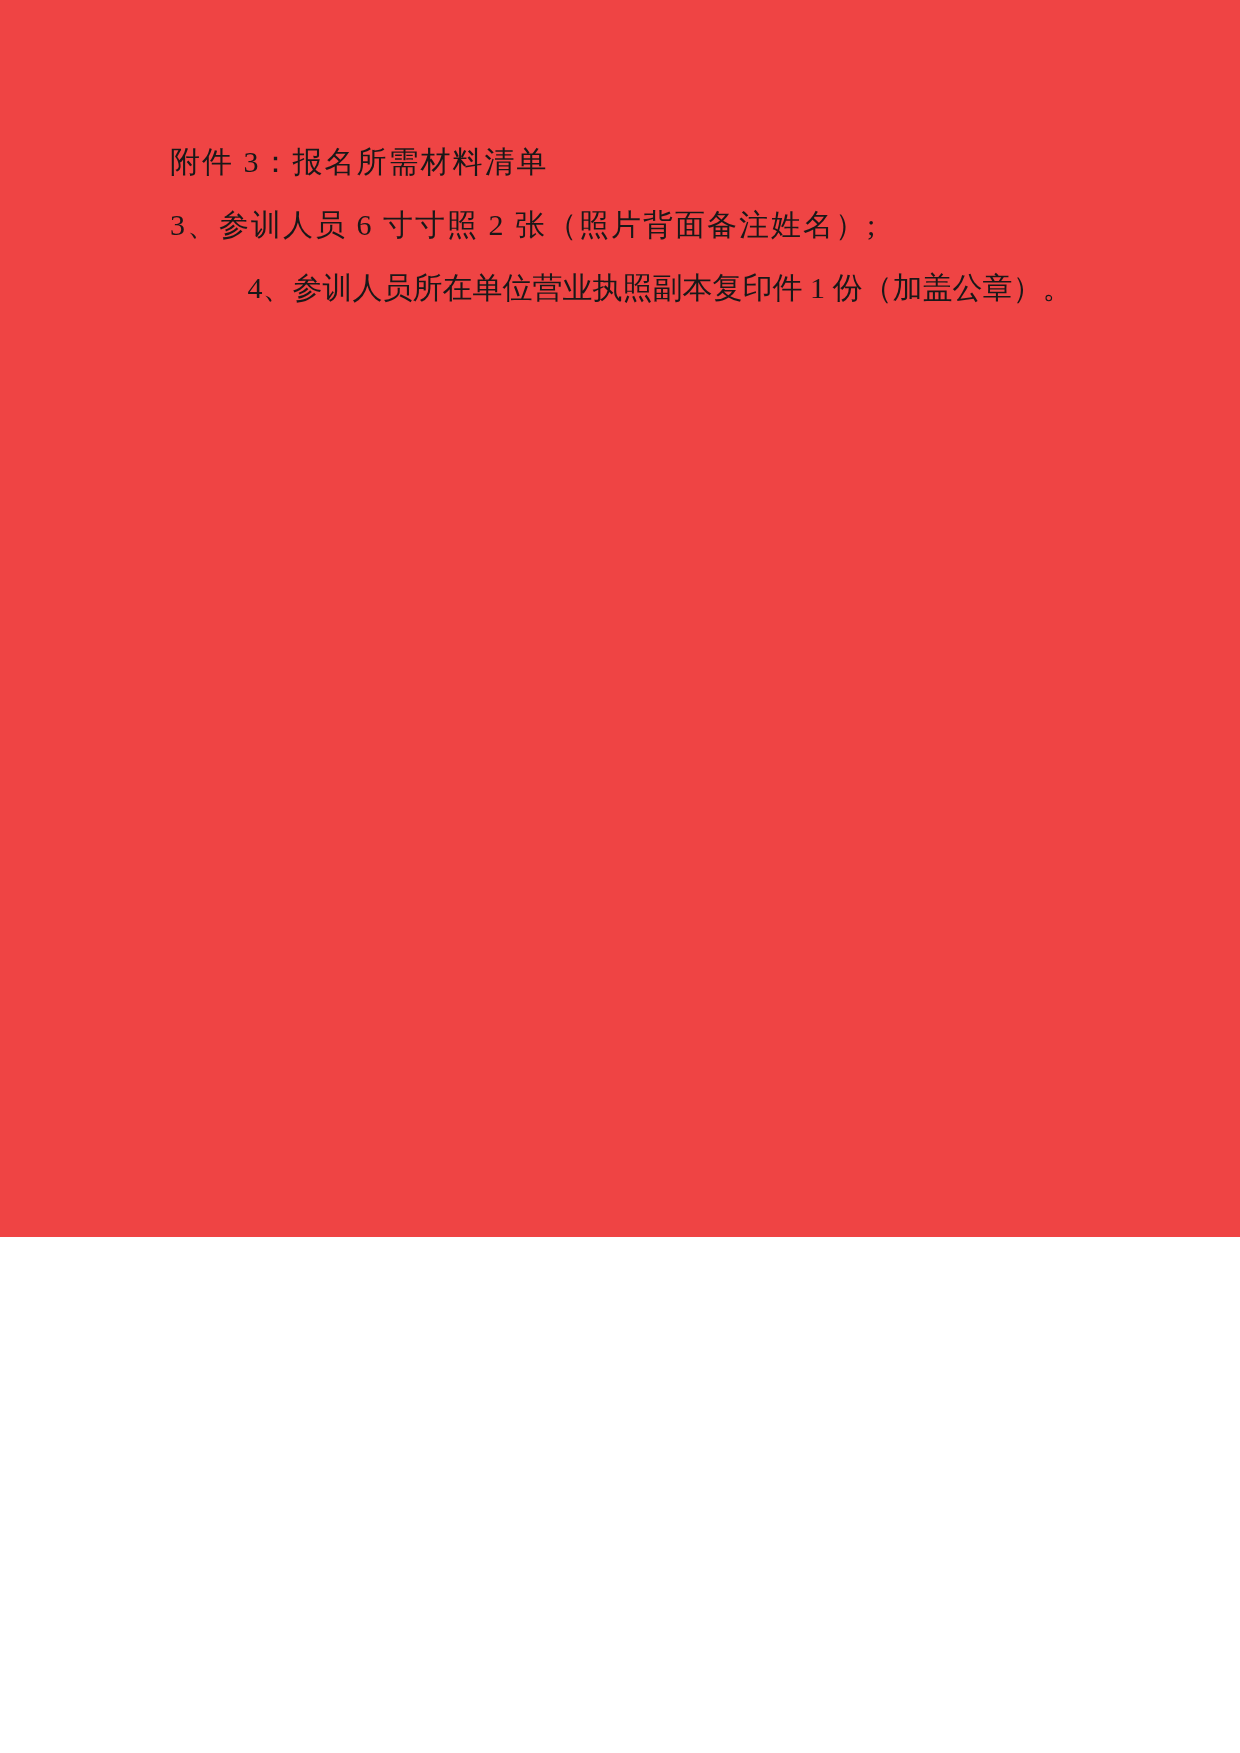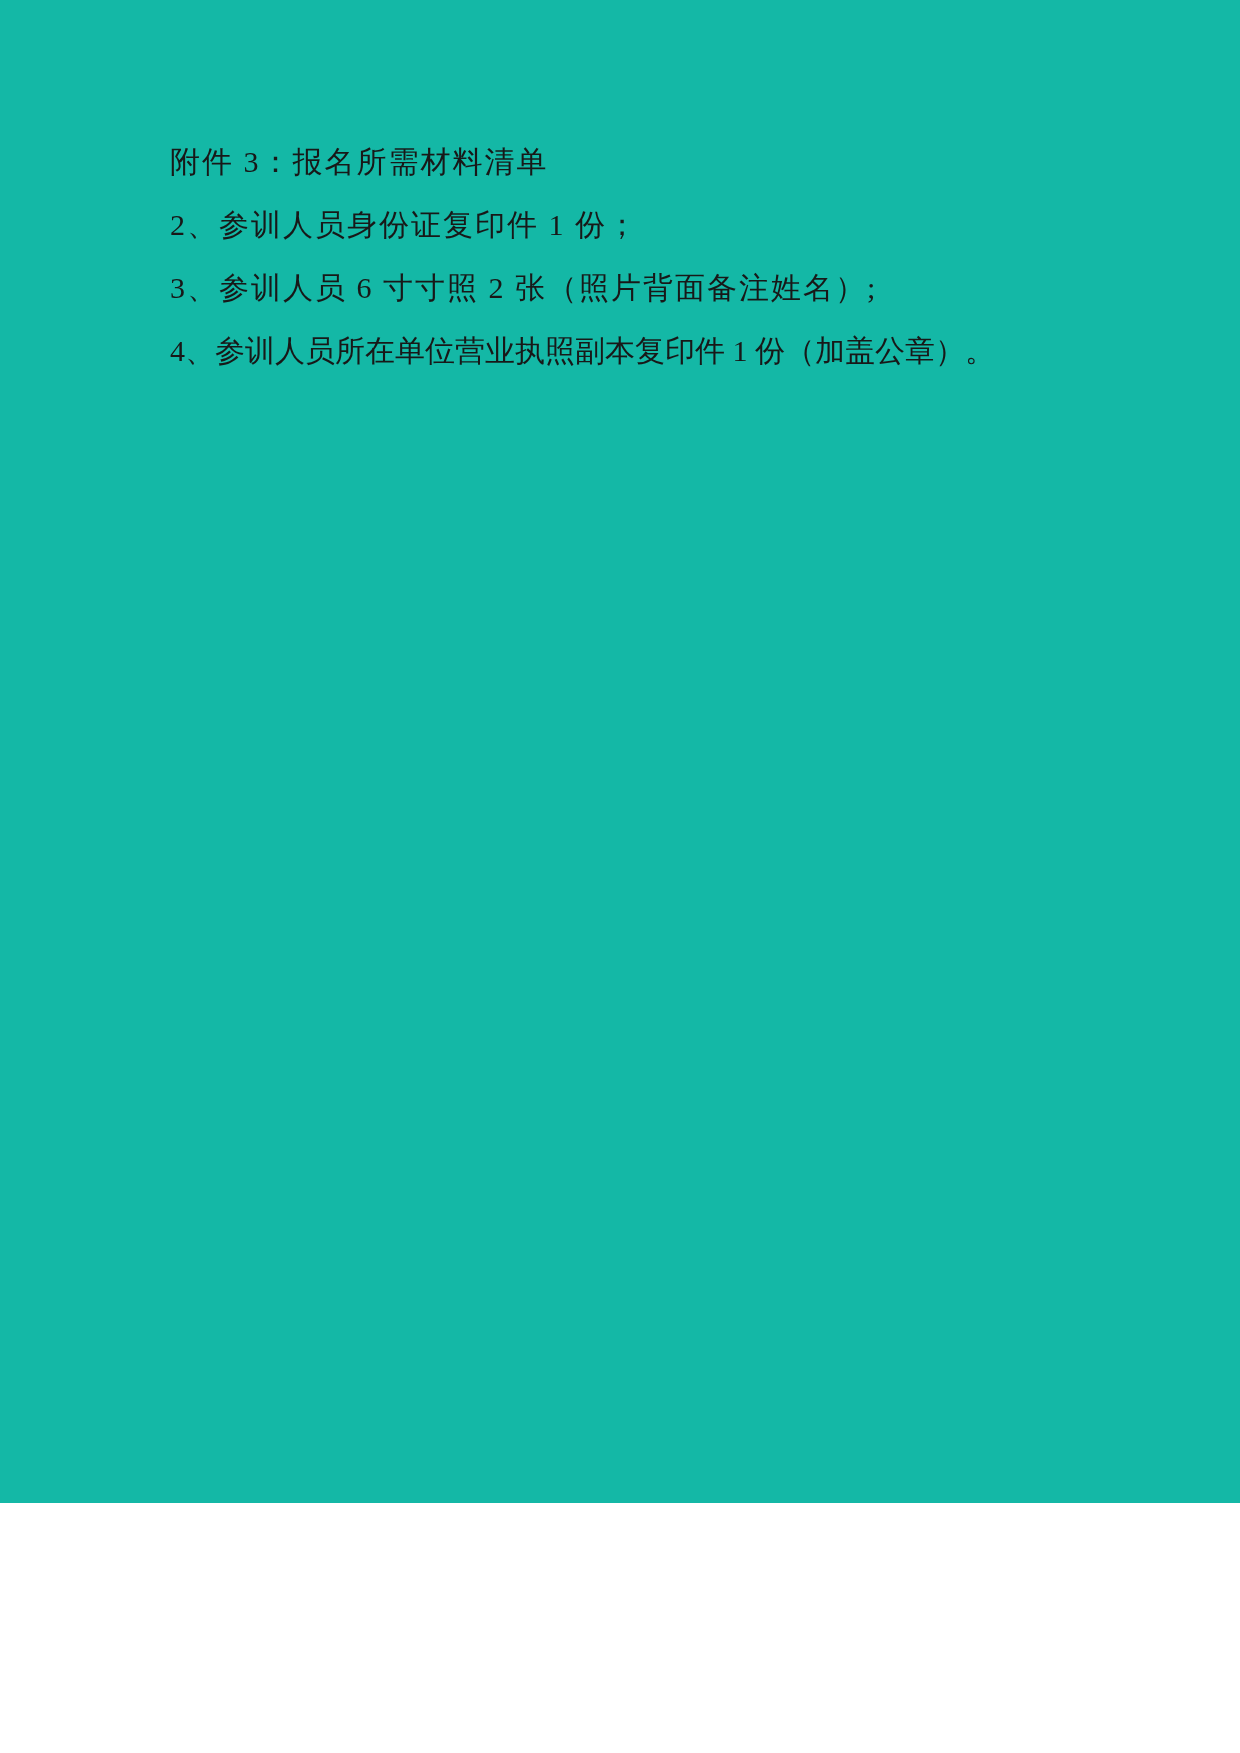--- a/index.html
+++ b/index.html
@@ -4,47 +4,47 @@
 <style>
   * { box-sizing: border-box; }
   html, body {
     margin: 0;
     padding: 0;
     background: #ffffff;
   }
   .page {
     position: relative;
     width: 1240px;
-    height: 1503px;
-    background: #14b8a6;
+    height: 1237px;
+    background: #ef4444;
     overflow: hidden;
     font-family: "Liberation Serif", "DejaVu Serif", serif;
   }
   .content {
     position: absolute;
     top: 146px;
     left: 170px;
     right: 90px;
   }
   .line {
     margin: 0 0 31px 0;
     font-size: 30px;
     line-height: 32px;
     color: #181818;
     letter-spacing: 2px;
     white-space: nowrap;
     font-weight: 400;
   }
   .line.tight {
     letter-spacing: 0px;
+    text-align: center;
   }
 </style>
 </head>
 <body>
 
 <div class="page">
   <div class="content">
     <p class="line">附件 3：报名所需材料清单</p>
-    <p class="line">2、参训人员身份证复印件 1 份；</p>
     <p class="line">3、参训人员 6 寸寸照 2 张（照片背面备注姓名）;</p>
     <p class="line tight">4、参训人员所在单位营业执照副本复印件 1 份（加盖公章）。</p>
   </div>
 </div>
 
 </body></html>

